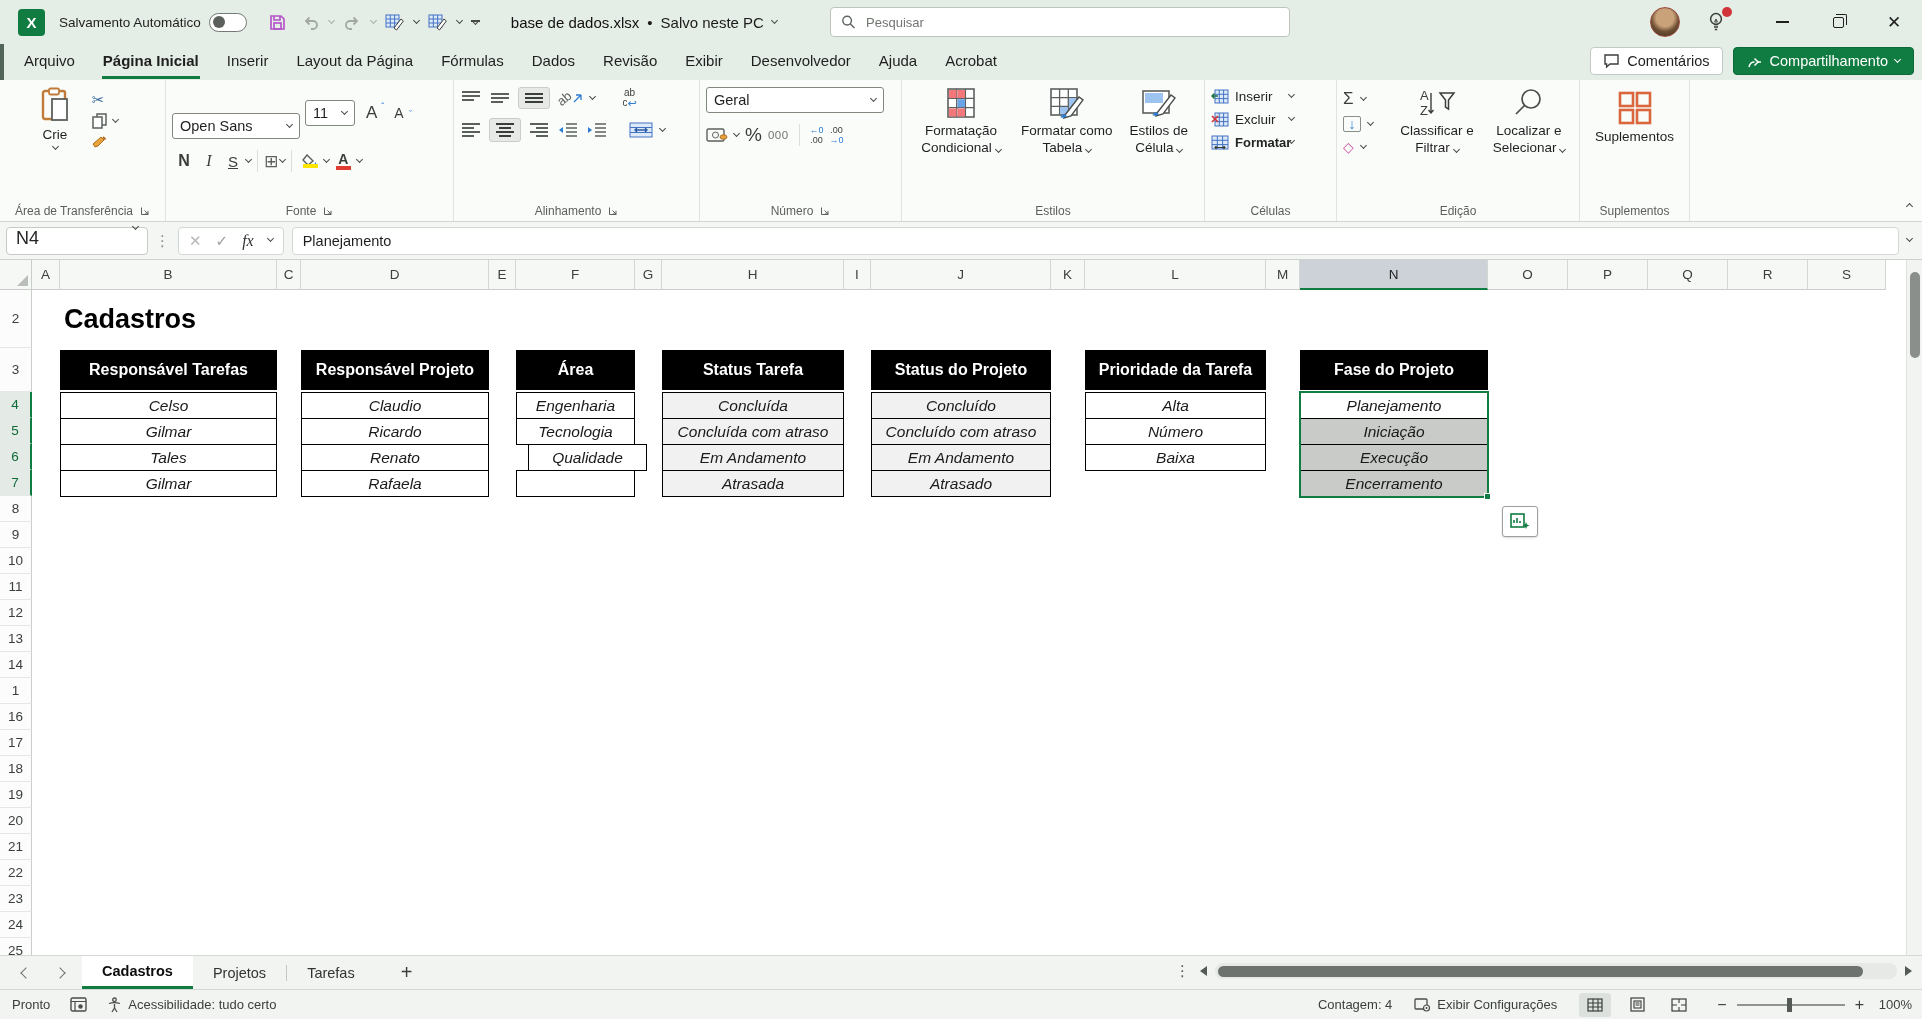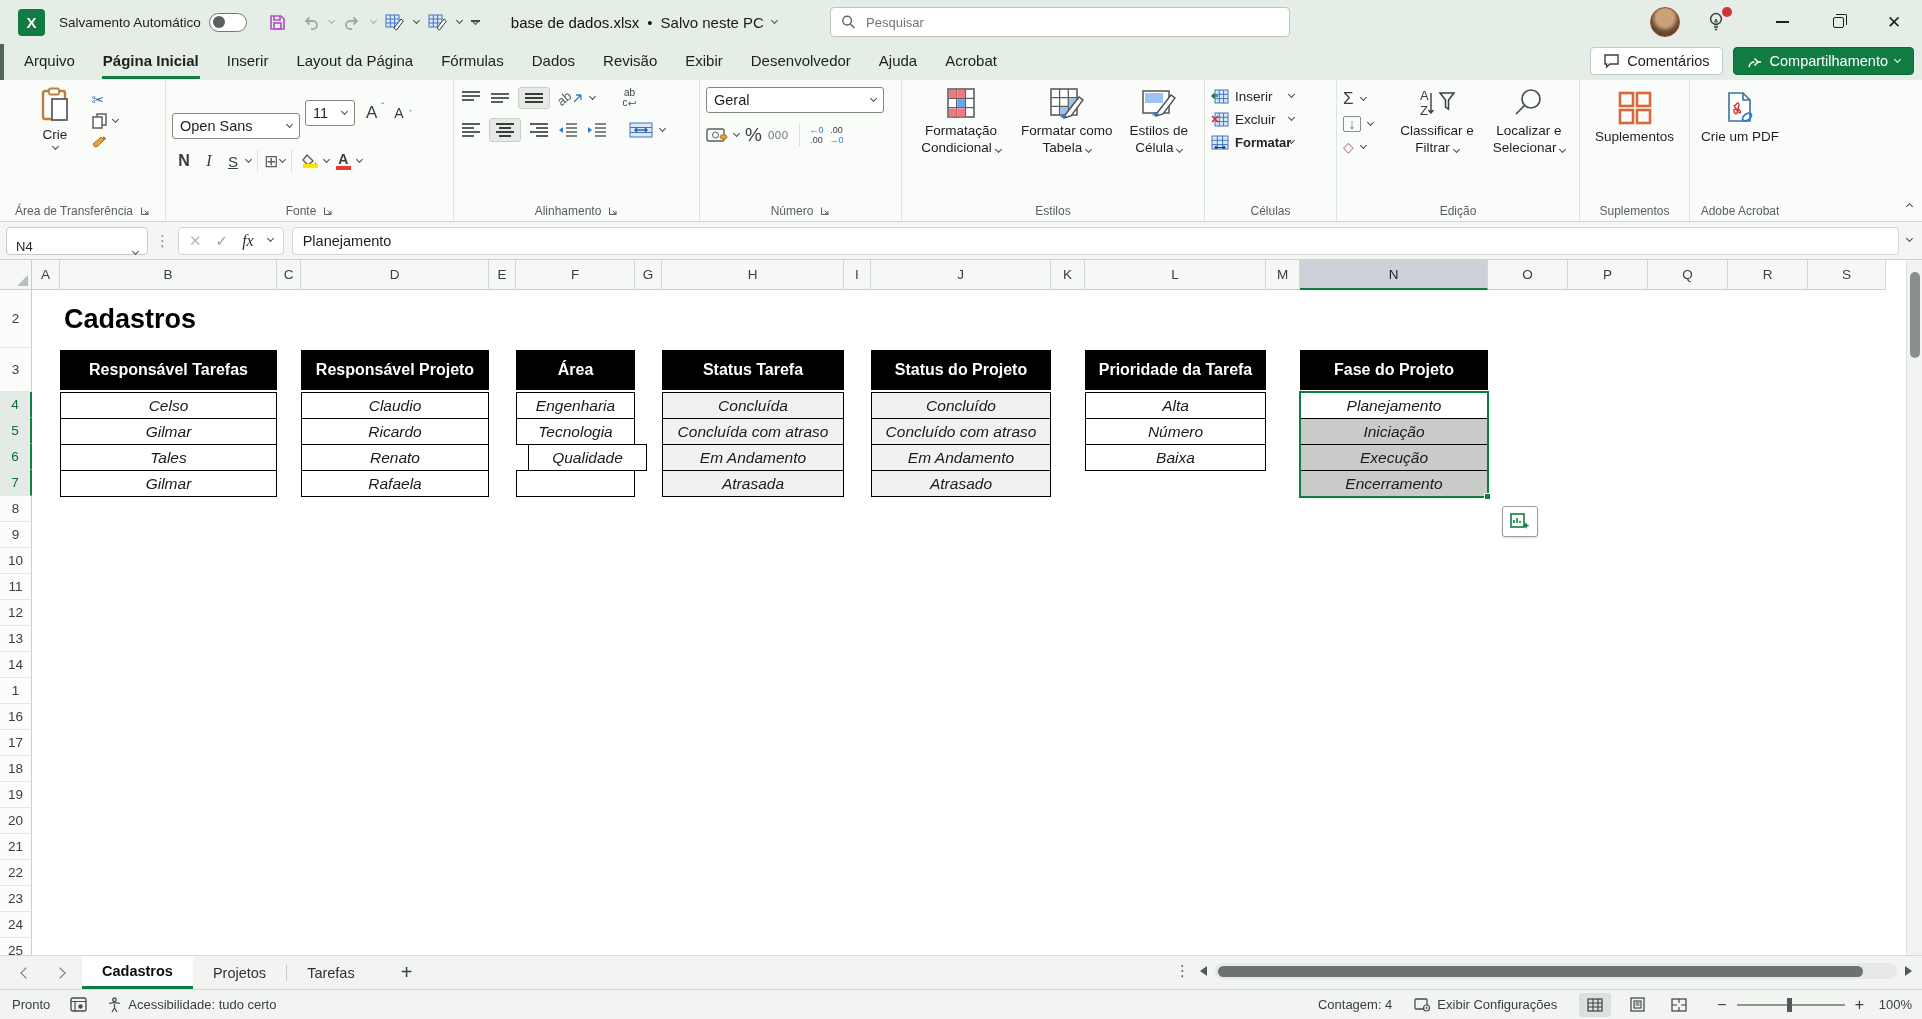--- a/index.html
+++ b/index.html
@@ -53,21 +53,21 @@
   .combobox { background:#fff; border:1px solid #83887f; border-radius:3px; display:flex; align-items:center; justify-content:space-between; padding:0 7px; font-size:14.5px; height:26px; color:#1f1f1f; }
   .bigbtn { display:flex; flex-direction:column; align-items:center; justify-content:flex-start; gap:4px; font-size:13.5px; color:#1f1f1f; text-align:center; line-height:1.25; }
   .ubar { display:block; width:15px; height:4px; margin-top:-2px; }
   .sep { width:1px; height:22px; background:#dcdfdc; margin:0 4px; }
   .fold { position:absolute; right:10px; bottom:8px; }
 
   svg { display:block; }
 
   
   .fbar { position:absolute; top:222px; left:0; width:100%; height:38px; background:#f3f6f3; border-bottom:1px solid #cdd2ce; display:flex; align-items:center; }
-  .namebox { width:142px; height:28px; background:#fff; border:1px solid #c6cbc7; border-radius:4px; margin-left:6px; display:flex; align-items:flex-end; justify-content:space-between; padding:0 9px; font-size:13px; }
+  .namebox { width:142px; height:28px; background:#fff; border:1px solid #c6cbc7; border-radius:4px; margin-left:6px; display:flex; align-items:flex-start; justify-content:space-between; padding:0 9px; font-size:18px; }
   .fxdots { color:#8b908c; font-size:15px; margin:0 7px; letter-spacing:1px; }
   .fxbtns { display:flex; align-items:center; gap:14px; background:#fff; border:1px solid #d4d8d4; border-radius:4px; height:28px; padding:0 10px; }
   .fxx { color:#b4b9b5; font-size:15px; }
   .fxok { color:#9aa09b; font-size:15px; }
   .fxi { font-family:"Liberation Serif","DejaVu Serif",serif; font-style:italic; font-size:16px; color:#2f3330; }
   .finput { flex:1; height:28px; margin:0 8px 0 8px; background:#fff; border:1px solid #d4d8d4; border-radius:4px; display:flex; align-items:center; padding:0 10px; font-size:14.5px; color:#1f1f1f; }
 
   
   .gridwrap { position:absolute; top:260px; left:0; width:1906px; height:695px; background:#fff; overflow:hidden; }
   .corner { position:absolute; left:0; top:0; width:32px; height:30px; background:#f6f8f6; border-right:1px solid #c9cec9; border-bottom:1px solid #c9cec9; }
@@ -581,34 +581,20 @@
           <rect x="19" y="19" width="13" height="13" fill="none" stroke="#d9663d" stroke-width="2.6"></rect>
         </svg>
       <span>Suplementos</span>
     </div>
     <div class="glabel">
         <span>Suplementos</span>
       </div>
   </div>
 
 
-  <div class="rgroup" style="width:100px;border-right:none;">
-    <div class="bigbtn" style="width:100%;padding-top:4px;">
-      <svg width="30" height="34" viewBox="0 0 30 34">
-          <path d="M4 2h14l7 7v21H4z" fill="#fff" stroke="#3e6ea0" stroke-width="1.6"></path>
-          <path d="M18 2v7h7" fill="none" stroke="#3e6ea0" stroke-width="1.6"></path>
-          <path d="M9 14c2 5 5 8 6 8s1-4-4-4 0 7 1 4 3-10 1-10-3 4-4 2z" fill="none" stroke="#d13438" stroke-width="1.4"></path>
-          <ellipse cx="22" cy="26" rx="5" ry="3" fill="none" stroke="#2b7cd3" stroke-width="1.8" transform="rotate(-35 22 26)"></ellipse>
-        </svg>
-      <span>Crie um PDF</span>
-    </div>
-    <div class="glabel">
-        <span>Adobe Acrobat</span>
-      </div>
-  </div>
 
   <span class="fold"><span class="cv sm" style="transform:rotate(-135deg);margin-top:4px;"></span></span>
 </div>
 
 <div class="fbar">
   <div class="namebox">
     <span>N4</span>
     <span class="cv sm"></span>
   </div>
   <span class="fxdots">⋮</span>

